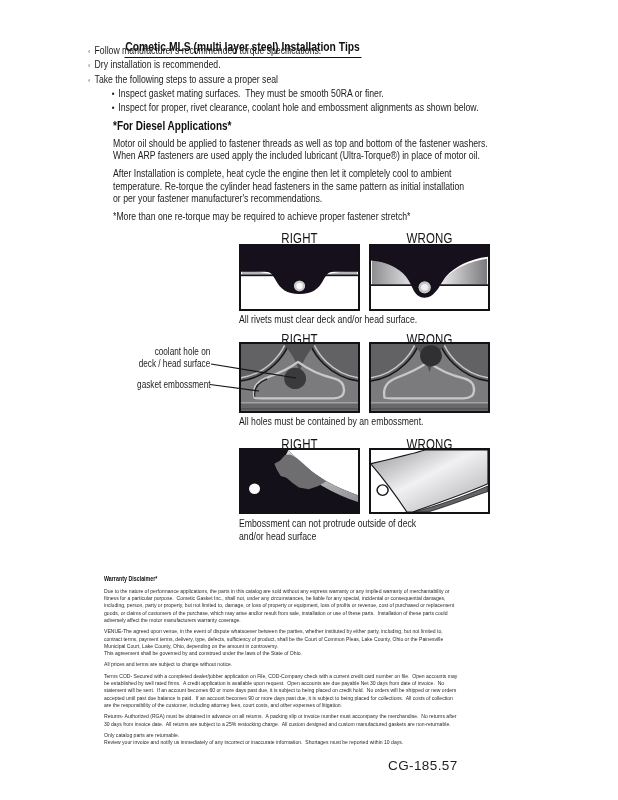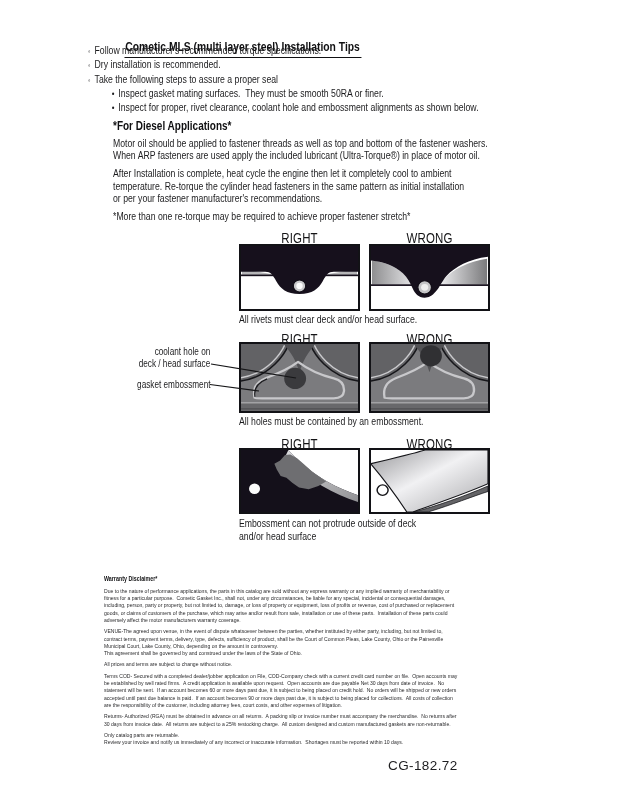--- a/index.html
+++ b/index.html
@@ -226,15 +226,15 @@
           <div class="line">Returns- Authorized (RGA) must be obtained in advance on all returns.  A packing slip or invoice number must accompany the merchandise.  No returns after</div>
           <div class="line">30 days from invoice date.  All returns are subject to a 25% restocking charge.  All custom designed and custom manufactured gaskets are non-returnable.</div>
         </div>
         <div class="wpara">
           <div class="line">Only catalog parts are returnable.</div>
           <div class="line">Review your invoice and notify us immediately of any incorrect or inaccurate information.  Shortages must be reported within 10 days.</div>
         </div>
       </div>
   </div>
 
-  <div class="abs footer-code" style="left:388px;top:758px;">CG-182.72</div>
+  <div class="abs footer-code" style="left:388px;top:758px;">CG-185.57</div>
 
 </div>
 
 </body></html>

